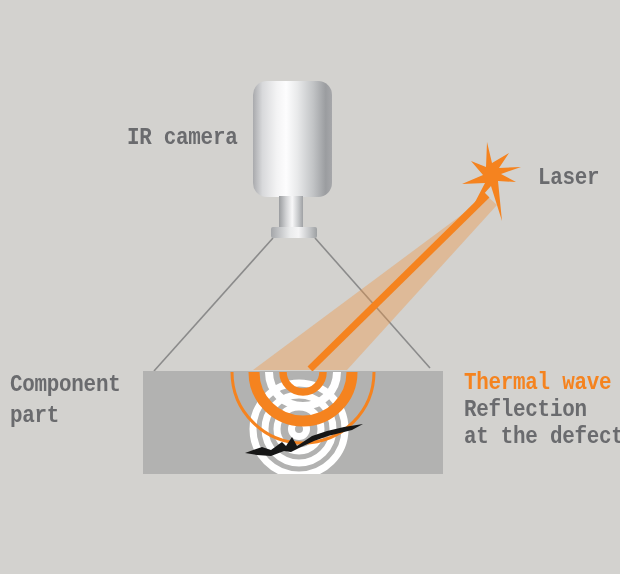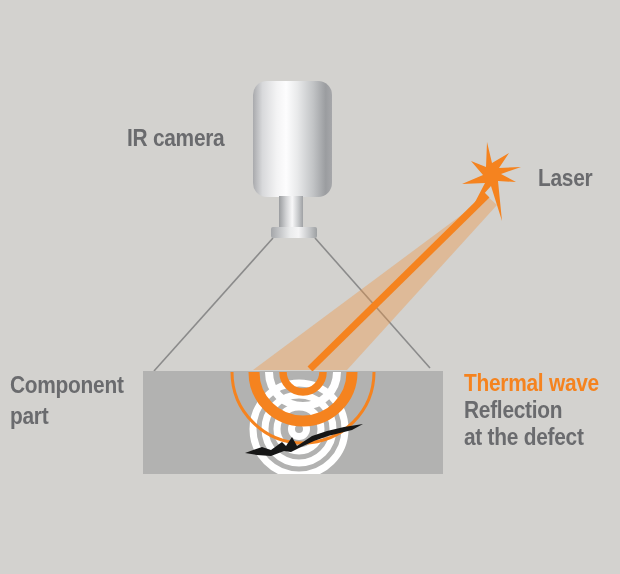--- a/index.html
+++ b/index.html
@@ -5,20 +5,21 @@
   html, body {
     margin: 0; padding: 0;
     background: #d3d2cf;
     font-family: "Liberation Sans", "DejaVu Sans", sans-serif;
   }
   #stage {
     position: relative;
     width: 620px; height: 574px;
     background: #d3d2cf;
     overflow: hidden;
+    font-family: Liberation Mono, monospace;
   }
   #gfx { position: absolute; left: 0; top: 0; }
 
   
   .camera-part { position: absolute; }
   .camera-body {
     left: 253px; top: 81px; width: 79px; height: 116px;
     border-radius: 14px;
     background: linear-gradient(90deg,
       #a9aaad 0%, #d8d9db 12%, #f3f3f4 30%, #fdfdfe 42%,

